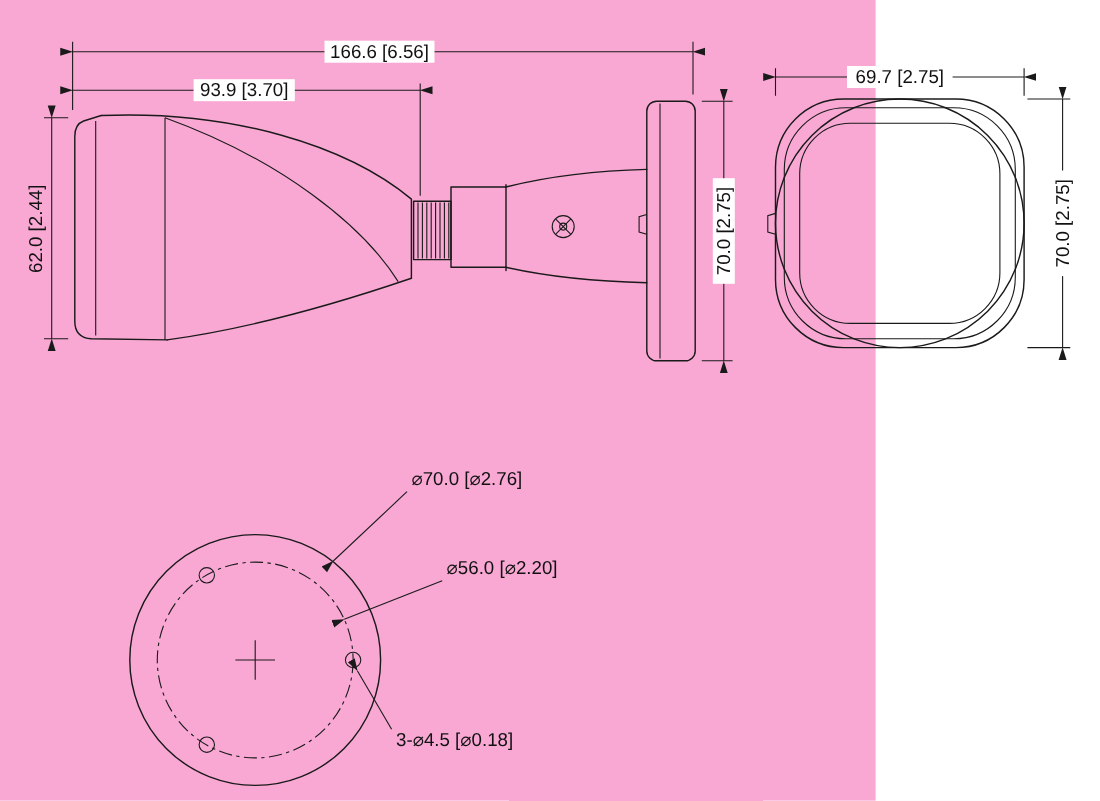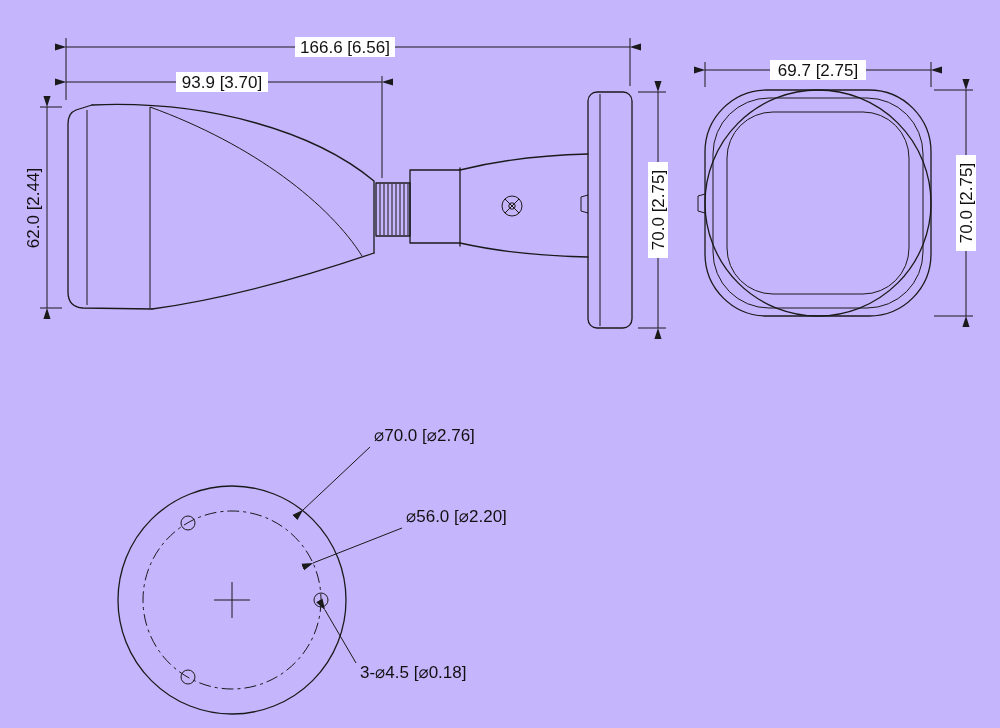--- a/index.html
+++ b/index.html
@@ -1,23 +1,23 @@
 <!DOCTYPE html>
 <html><head>
 <meta charset="utf-8">
 <style>
   html, body {
     margin: 0;
     padding: 0;
     background: #ffffff;
   }
   .stage {
-    width: 1000px;
+    width: 796px;
     height: 728px;
-    background: #c4b5fd;
+    background: #f9a8d4;
     position: relative;
   }
   svg {
     display: block;
   }
   .outline {
     fill: none;
     stroke: #1a1a1a;
     stroke-width: 1.3;
     stroke-linejoin: round;

